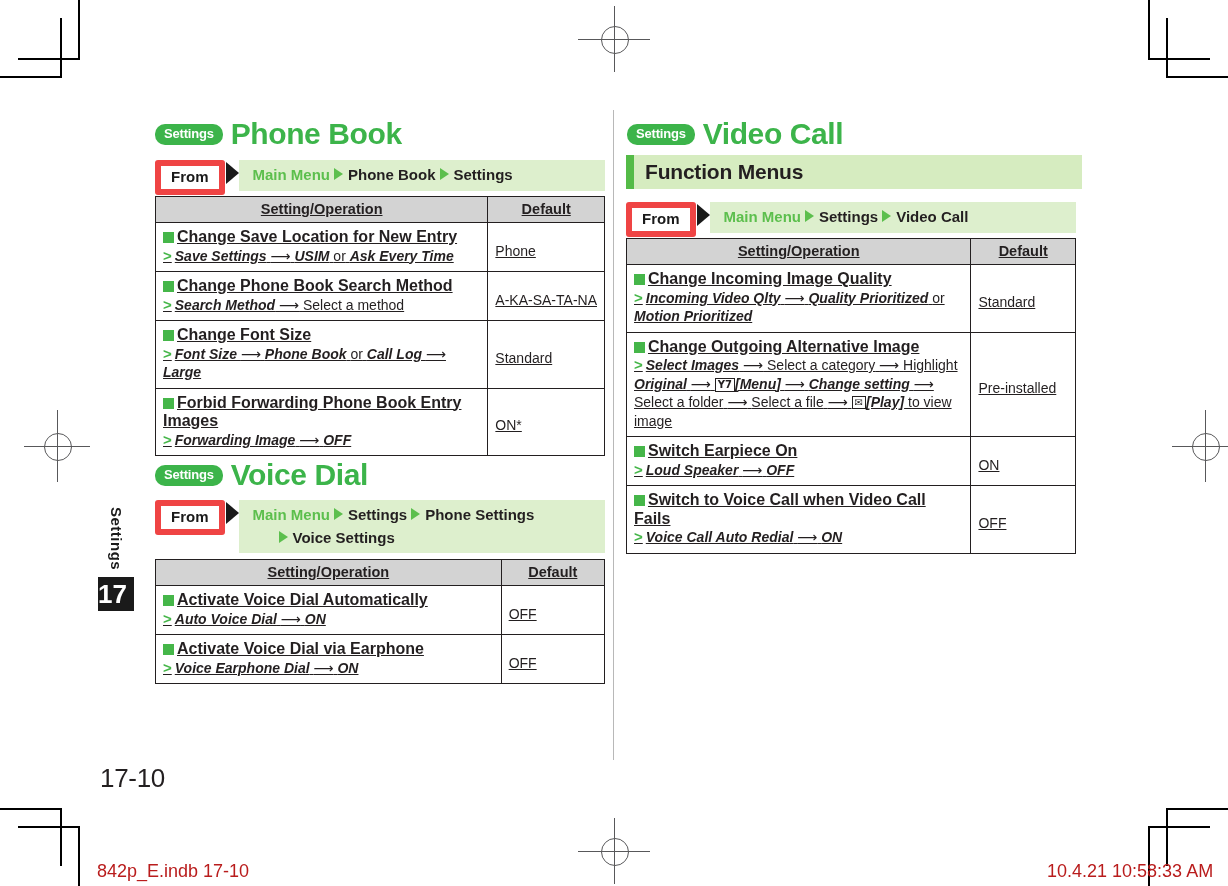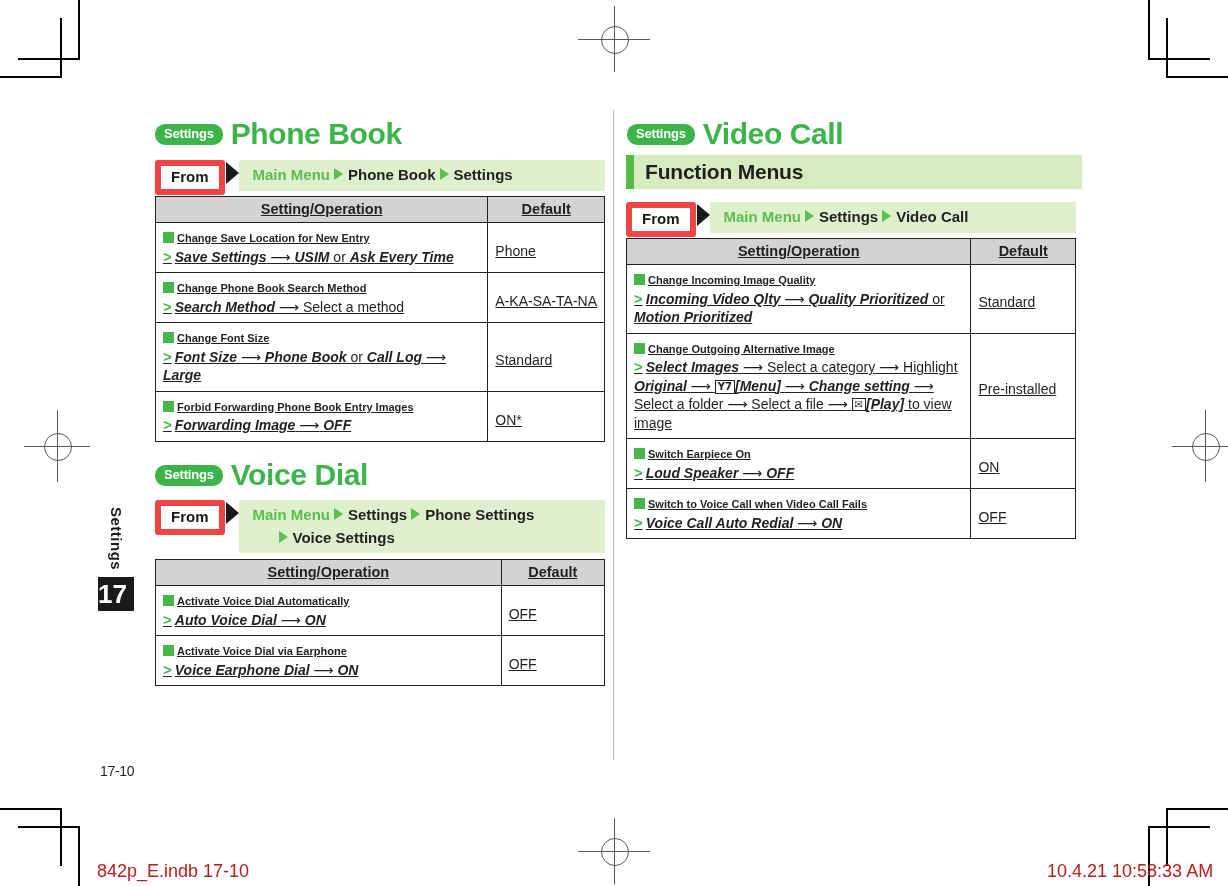--- a/index.html
+++ b/index.html
@@ -175,21 +175,21 @@
     color: #231f20;
     white-space: nowrap;
   }
   .sq {
     display: inline-block;
     width: 11px; height: 11px;
     background: #45b649;
     margin-right: 3px;
     vertical-align: -1px;
   }
-  .op-title { font-weight: bold; font-size: 11px; }
+  .op-title { font-weight: bold; font-size: 16px; }
   .gt { color: #45b649; font-weight: bold; font-size: 15px; margin-right: 3px; }
   .bi { font-weight: bold; font-style: italic; }
   .arr { font-style: normal; font-weight: normal; }
   .reg-txt { font-weight: normal; font-style: normal; }
   .keybox {
     display: inline-block;
     border: 1px solid #231f20;
     font-size: 10px;
     line-height: 11px;
     padding: 0px 2px 1px 2px;
@@ -203,21 +203,21 @@
   .footnote {
     position: absolute;
     font-size: 13.5px;
     line-height: 17px;
     color: #231f20;
   }
 
   
   .pagenum {
     position: absolute;
-    font-size: 14px;
+    font-size: 26px;
     font-weight: normal;
     color: #231f20;
     letter-spacing: -0.3px;
   }
   .footer-left, .footer-right {
     position: absolute;
     font-size: 18px;
     color: #b91c1c;
   }
 </style>

